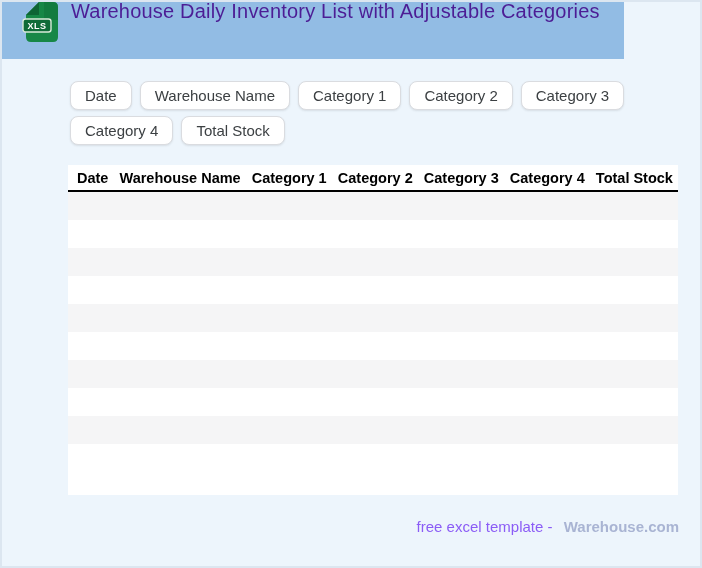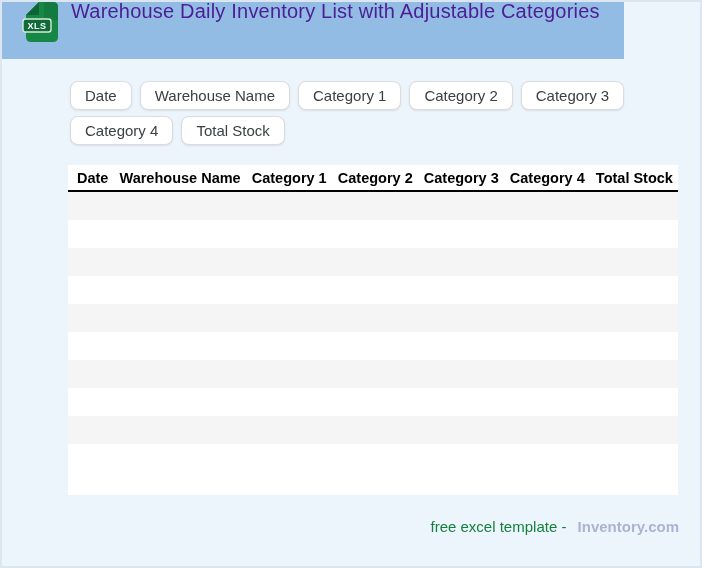--- a/index.html
+++ b/index.html
@@ -82,21 +82,21 @@
   .tbody { width: 100%; }
   .trow { height: 28px; }
   .trow.striped { background: #f5f5f6; }
   
   .footer {
     position: absolute;
     top: 516px; right: 21px;
     font-size: 15px;
     white-space: nowrap;
   }
-  .footer .tagline { color: #15803d; font-weight: 400; }
+  .footer .tagline { color: #8b5cf6; font-weight: 400; }
   .footer .brand { color: #a9b4d3; font-weight: bold; margin-left: 7px; cursor: pointer; }
 </style>
 </head>
 <body>
 
 <div class="page">
 
   <div class="header-bar">
     <svg class="xls-icon" width="38" height="44" viewBox="0 0 38 44" aria-hidden="true">
 
@@ -141,16 +141,16 @@
         <div class="trow"></div>
         <div class="trow striped"></div>
         <div class="trow"></div>
         <div class="trow striped"></div>
         <div class="trow"></div>
       </div>
   </div>
 
   <div class="footer">
     <span class="tagline">free excel template -</span>
-    <span class="brand">Inventory.com</span>
+    <span class="brand">Warehouse.com</span>
   </div>
 
 </div>
 
 </body></html>

